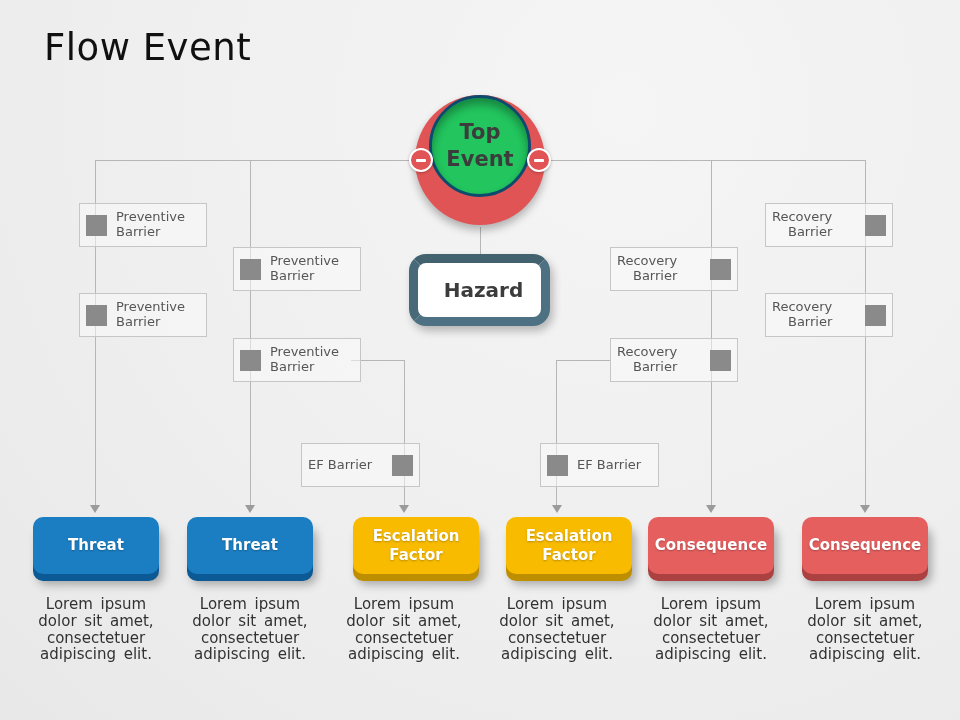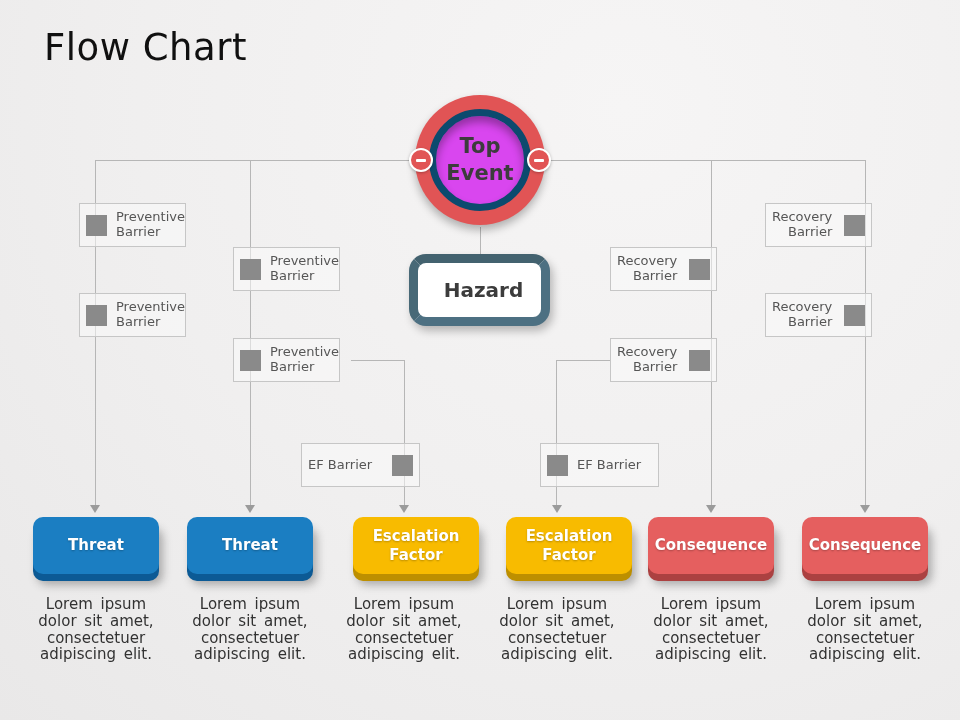--- a/index.html
+++ b/index.html
@@ -25,22 +25,22 @@
     border-left:5px solid transparent;border-right:5px solid transparent;
     border-top:8px solid #9b9b9b;
   }
 
   
   .circle-outer{
     position:absolute;left:415px;top:95px;width:130px;height:130px;border-radius:50%;
     background:#e15455;box-shadow:0 5px 9px rgba(0,0,0,.28);
   }
   .circle-inner{
-    position:absolute;left:14px;top:14px;width:102px;height:102px;border-radius:50%;
-    box-sizing:border-box;background:#d946ef;border:7px solid #0c4a6e;
+    position:absolute;left:14px;top:0;width:102px;height:102px;border-radius:50%;
+    box-sizing:border-box;background:#22c55e;border:3px solid #0c4a6e;
     box-shadow:inset 0 6px 9px rgba(0,0,0,.32);
     display:flex;align-items:center;justify-content:center;
     font-weight:bold;font-size:21px;color:#3c3c3c;text-align:center;line-height:1.3;
     white-space:pre-line;
   }
   .badge{
     position:absolute;top:148px;width:24px;height:24px;border-radius:50%;box-sizing:border-box;
     background:#e15455;border:2px solid #ffffff;box-shadow:0 1px 3px rgba(0,0,0,.25);
     display:flex;align-items:center;justify-content:center;
   }
@@ -53,21 +53,21 @@
     position:absolute;left:409px;top:254px;width:141px;height:72px;box-sizing:border-box;
     background:#ffffff;border:9px solid #4d7082;border-radius:17px;
     border-top-color:#43626f;border-left-color:#486977;
     box-shadow:3px 5px 8px rgba(0,0,0,.25);
     display:flex;align-items:center;justify-content:center;
     font-weight:bold;font-size:20px;color:#3c3c3c;padding-left:8px;
   }
 
   
   .barrier{
-    position:absolute;width:107px;height:44px;box-sizing:border-box;
+    position:absolute;width:128px;height:44px;box-sizing:border-box;
     border:1px solid #c6c6c6;background:rgba(250,250,250,.55);
     display:flex;align-items:center;gap:9px;padding:0 6px;
     font-size:13px;line-height:1.12;color:#565656;
   }
   .barrier .label{white-space:pre-line;}
   .barrier.iconright{justify-content:space-between;}
   .barrier.iconright .label{text-align:right;}
   .sq{width:21px;height:21px;background:#8a8a8a;flex:none;}
 
   
@@ -84,21 +84,21 @@
   .desc{
     position:absolute;top:596px;width:154px;text-align:center;
     font-size:15px;line-height:1.12;color:#323232;white-space:pre-line;word-spacing:3px;
   }
 </style>
 </head>
 <body>
 
 <div class="canvas">
 
-  <div class="title">Flow Chart</div>
+  <div class="title">Flow Event</div>
 
   <div class="line hline" style="left:95px;top:160px;width:327px;"></div>
   <div class="line hline" style="left:538px;top:160px;width:327px;"></div>
   <div class="line vline" style="left:95px;top:160px;height:345px;"></div>
   <div class="line vline" style="left:250px;top:160px;height:345px;"></div>
   <div class="line vline" style="left:711px;top:160px;height:345px;"></div>
   <div class="line vline" style="left:865px;top:160px;height:345px;"></div>
   <div class="line vline" style="left:480px;top:227px;height:28px;"></div>
   <div class="line hline" style="left:351px;top:360px;width:54px;"></div>
   <div class="line vline" style="left:404px;top:360px;height:145px;"></div>

